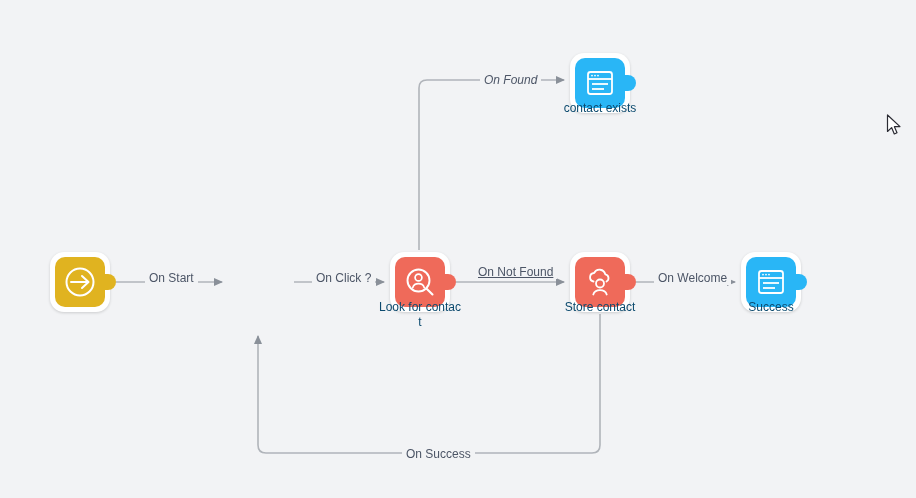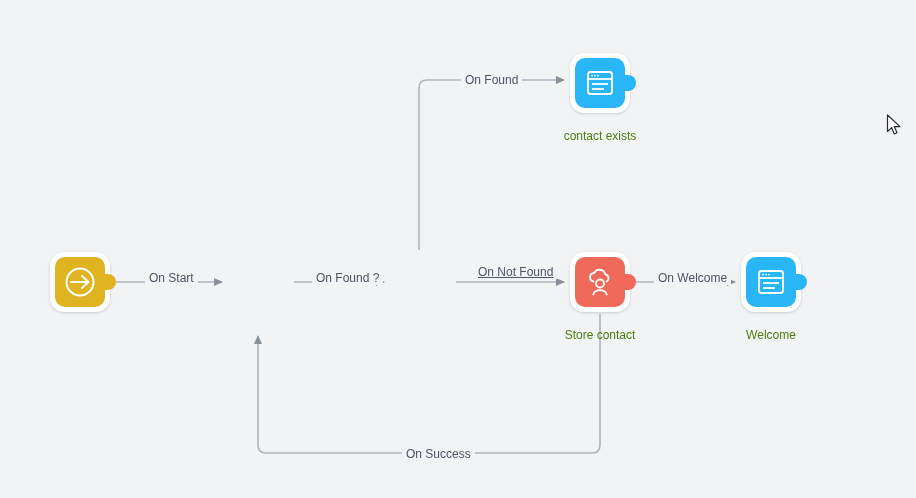--- a/index.html
+++ b/index.html
@@ -63,27 +63,27 @@
     height: 16px;
     top: 22px;
     right: -6px;
     border-radius: 0 8px 8px 0;
   }
   .port.blue   { background: #29b6f6; }
   .port.red    { background: #ef6a5a; }
   .port.yellow { background: #e0b320; }
   .node-label {
     position: absolute;
-    top: 76px;
+    top: 48px;
     left: -25px;
     width: 110px;
     text-align: center;
     font-size: 12px;
     line-height: 15px;
-    color: #4d7c0f;
+    color: #0c4a6e;
     white-space: pre-wrap;
     word-break: break-all;
   }
   
   .edge-label {
     position: absolute;
     font-size: 12px;
     color: #4c5566;
     background: #f2f3f5;
     padding: 0 4px;
@@ -127,39 +127,53 @@
     <g>
       <path d="M419,250 L419,88 Q419,80 427,80 L564,80" stroke="#b0b4ba" stroke-width="1.6" fill="none" marker-end="url(#arrowhead)"></path>
     </g>
 
     <g>
       <path d="M600,314 L600,445 Q600,453 592,453 L266,453 Q258,453 258,445 L258,336" stroke="#b0b4ba" stroke-width="1.6" fill="none" marker-end="url(#arrowhead)"></path>
     </g>
   </svg>
 
   <div class="edge-label" style="left:145px; top:271px;text-align:center;">On Start</div>
-  <div class="edge-label" style="left:312px; top:271px;">On Found ?</div>
+  <div class="edge-label" style="left:312px; top:271px;">On Click ?</div>
   <div class="edge-label" style="left:474px; top:265px;text-decoration:underline;">On Not Found</div>
   <div class="edge-label" style="left:654px; top:271px;">On Welcome</div>
-  <div class="edge-label" style="left:461px; top:73px;">On Found</div>
+  <div class="edge-label" style="left:480px; top:73px;font-style:italic;">On Found</div>
   <div class="edge-label" style="left:402px; top:447px;">On Success</div>
 
   <div class="node" style="left:50px; top:252px;">
     <div class="node-frame"></div>
     <div class="port yellow"></div>
     <div class="node-body yellow">
       <svg width="34" height="34" viewBox="0 0 34 34">
         <circle cx="17" cy="17" r="13.5" fill="none" stroke="#ffffff" stroke-width="2"></circle>
         <path d="M8 17 L25 17 M19 11 L25.5 17 L19 23" fill="none" stroke="#ffffff" stroke-width="2" stroke-linecap="round" stroke-linejoin="round"></path>
       </svg>
     </div>
     <div class="node-label"></div>
   </div>
 
 
+  <div class="node" style="left:390px; top:252px;">
+    <div class="node-frame"></div>
+    <div class="port red"></div>
+    <div class="node-body red">
+      <svg width="32" height="32" viewBox="0 0 32 32">
+        <circle cx="14.5" cy="14.5" r="11" fill="none" stroke="#ffffff" stroke-width="1.9"></circle>
+        <circle cx="14.5" cy="11.5" r="3.4" fill="none" stroke="#ffffff" stroke-width="1.7"></circle>
+        <path d="M8.8 21.5 a5.9 5.2 0 0 1 11.4 0" fill="none" stroke="#ffffff" stroke-width="1.7" stroke-linecap="round"></path>
+        <line x1="22.4" y1="22.4" x2="28.5" y2="28.5" stroke="#ffffff" stroke-width="2.1" stroke-linecap="round"></line>
+      </svg>
+    </div>
+    <div class="node-label">Look for contac
+t</div>
+  </div>
 
   <div class="node" style="left:570px; top:252px;">
     <div class="node-frame"></div>
     <div class="port red"></div>
     <div class="node-body red">
       <svg width="32" height="32" viewBox="0 0 32 32">
         <path d="M9.5 15.5 a4.3 4.3 0 0 1 0.6 -8.5 a6 6 0 0 1 11.2 1.4
                  a3.8 3.8 0 0 1 1.2 7.1" fill="none" stroke="#ffffff" stroke-width="1.8" stroke-linecap="round" stroke-linejoin="round"></path>
         <circle cx="16" cy="17.5" r="4" fill="none" stroke="#ffffff" stroke-width="1.8"></circle>
         <path d="M9.3 28.5 a6.9 5.8 0 0 1 13.4 0" fill="none" stroke="#ffffff" stroke-width="1.8" stroke-linecap="round"></path>
@@ -175,21 +189,21 @@
       <svg width="30" height="30" viewBox="0 0 30 30">
         <rect x="3" y="4" width="24" height="22" rx="2.5" fill="none" stroke="#ffffff" stroke-width="1.8"></rect>
         <line x1="3" y1="11" x2="27" y2="11" stroke="#ffffff" stroke-width="1.8"></line>
         <circle cx="7" cy="7.6" r="0.9" fill="#ffffff"></circle>
         <circle cx="10" cy="7.6" r="0.9" fill="#ffffff"></circle>
         <circle cx="13" cy="7.6" r="0.9" fill="#ffffff"></circle>
         <line x1="7" y1="16" x2="23" y2="16" stroke="#ffffff" stroke-width="1.8"></line>
         <line x1="7" y1="21" x2="19" y2="21" stroke="#ffffff" stroke-width="1.8"></line>
       </svg>
     </div>
-    <div class="node-label">Welcome</div>
+    <div class="node-label">Success</div>
   </div>
 
   <div class="node" style="left:570px; top:53px;">
     <div class="node-frame"></div>
     <div class="port blue"></div>
     <div class="node-body blue">
       <svg width="30" height="30" viewBox="0 0 30 30">
         <rect x="3" y="4" width="24" height="22" rx="2.5" fill="none" stroke="#ffffff" stroke-width="1.8"></rect>
         <line x1="3" y1="11" x2="27" y2="11" stroke="#ffffff" stroke-width="1.8"></line>
         <circle cx="7" cy="7.6" r="0.9" fill="#ffffff"></circle>

